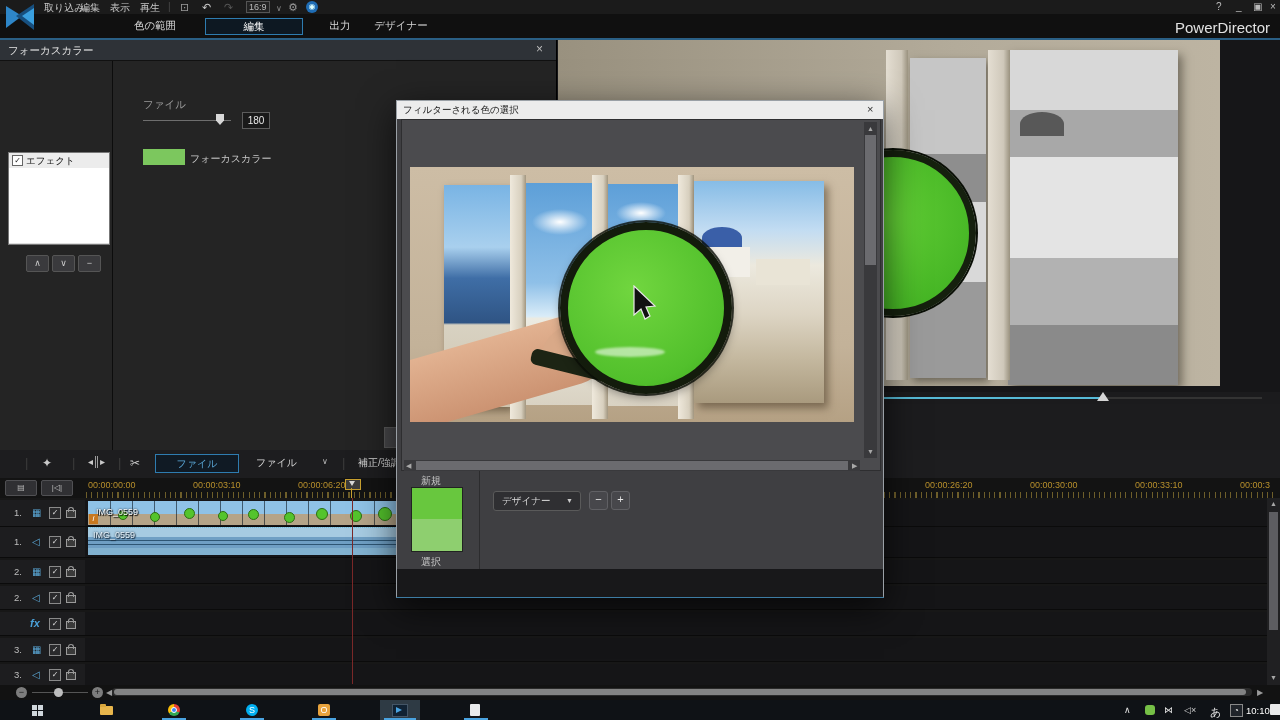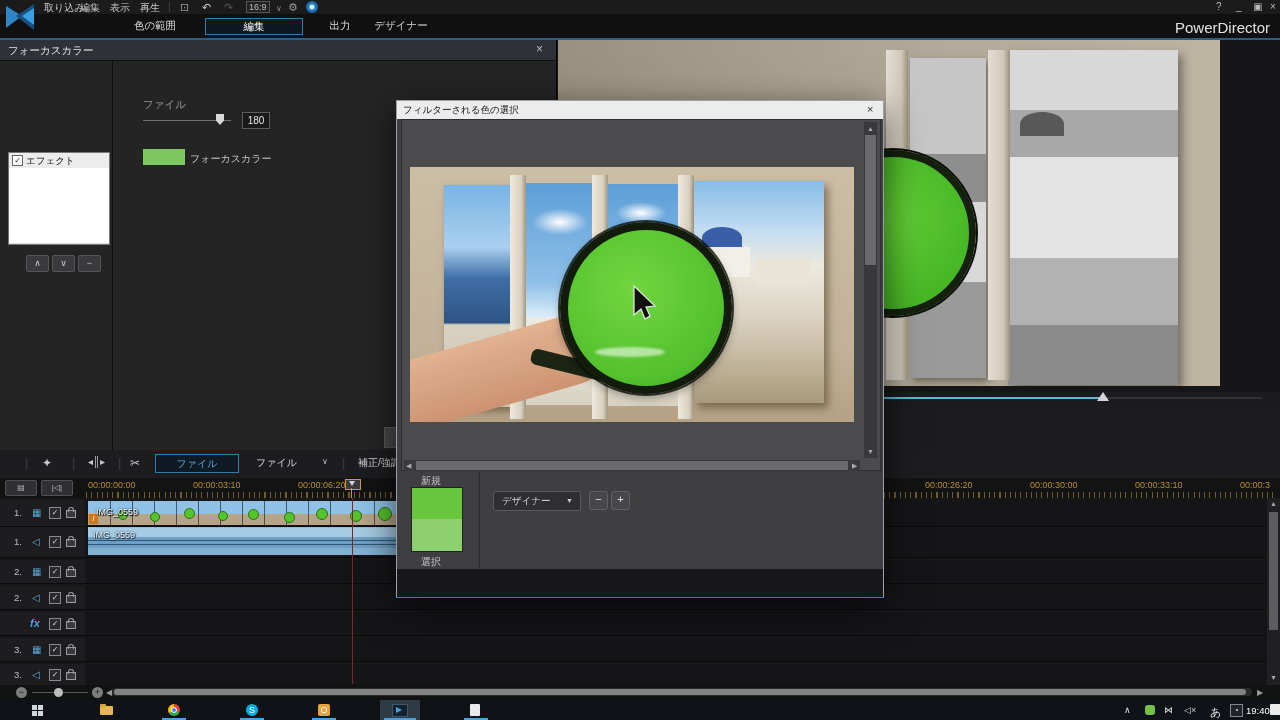--- a/index.html
+++ b/index.html
@@ -513,17 +513,17 @@
     </div>
     <div class="abs tb-doc"></div>
     <div class="abs underline" style="left:464px;width:24px"></div>
 
     <span class="abs tray txt" style="left:1124px">∧</span>
     <div class="abs tray-green"></div>
     <span class="abs tray txt" style="left:1164px">⋈</span>
     <span class="abs tray txt" style="left:1184px;color:#cfcfcf">◁×</span>
     <span class="abs tray txt" style="left:1210px;font-size:11px">あ</span>
     <div class="abs tray-badge">◔</div>
-    <span class="abs tray-time txt">19:40</span>
+    <span class="abs tray-time txt">10:10</span>
     <div class="abs tray-notif"></div>
   </div>
 
 </div>
 
 </body></html>

